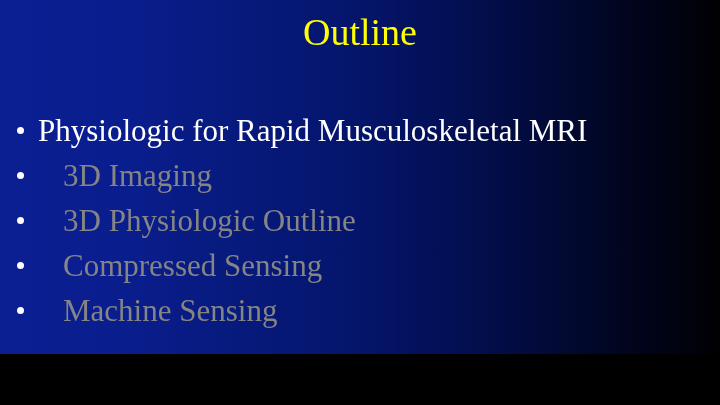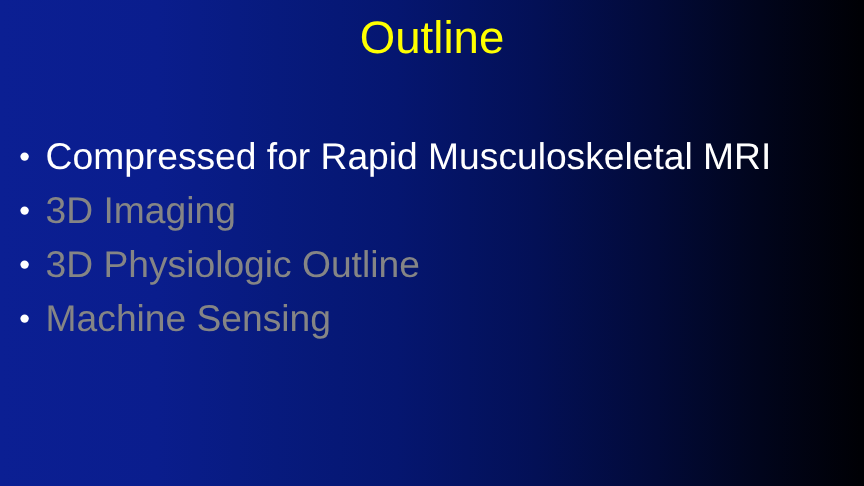--- a/index.html
+++ b/index.html
@@ -3,33 +3,33 @@
 <meta charset="utf-8">
 <style>
   html, body {
     margin: 0;
     padding: 0;
     background: #000;
   }
   #slide {
     position: relative;
     width: 720px;
-    height: 405px;
+    height: 354px;
     overflow: hidden;
     
     background: linear-gradient(to right,
         #0b1f93 0%,
         #0a1d8d 18%,
         #071a7d 32%,
         #051670 46%,
         #031056 62%,
         #020a38 76%,
         #01051c 88%,
         #000004 100%);
-    font-family: Liberation Sans, sans-serif;
+    font-family: Liberation Serif, serif;
     -webkit-font-smoothing: antialiased;
   }
   #slide-title {
     position: absolute;
     left: 0;
     top: 10px;
     width: 720px;
     text-align: center;
     color: #ffff00;
     font-size: 38px;
@@ -63,46 +63,50 @@
     width: 7px;
     height: 7px;
     border-radius: 50%;
     background: #ffffff;
   }
   .bullet-label {
     display: inline-block;
     vertical-align: top;
   }
   .state-active .bullet-label { color: #ffffff; }
-  .state-dim .bullet-label    { color: #858585; }
+  .state-dim .bullet-label    { color: #858585; margin-left: 25px; }
 </style>
 </head>
 <body>
 
 <div id="slide">
 
   <div id="slide-title">Outline</div>
 
   <ul id="bullet-list">
 
     <li class="bullet-item state-active">
       <span class="bullet-marker"></span>
-      <span class="bullet-label">Compressed for Rapid Musculoskeletal MRI</span>
+      <span class="bullet-label">Physiologic for Rapid Musculoskeletal MRI</span>
     </li>
 
     <li class="bullet-item state-dim">
       <span class="bullet-marker"></span>
       <span class="bullet-label">3D Imaging</span>
     </li>
 
     <li class="bullet-item state-dim">
       <span class="bullet-marker"></span>
       <span class="bullet-label">3D Physiologic Outline</span>
     </li>
 
+    <li class="bullet-item state-dim">
+      <span class="bullet-marker"></span>
+      <span class="bullet-label">Compressed Sensing</span>
+    </li>
 
     <li class="bullet-item state-dim">
       <span class="bullet-marker"></span>
       <span class="bullet-label">Machine Sensing</span>
     </li>
 
   </ul>
 
 </div>
 

